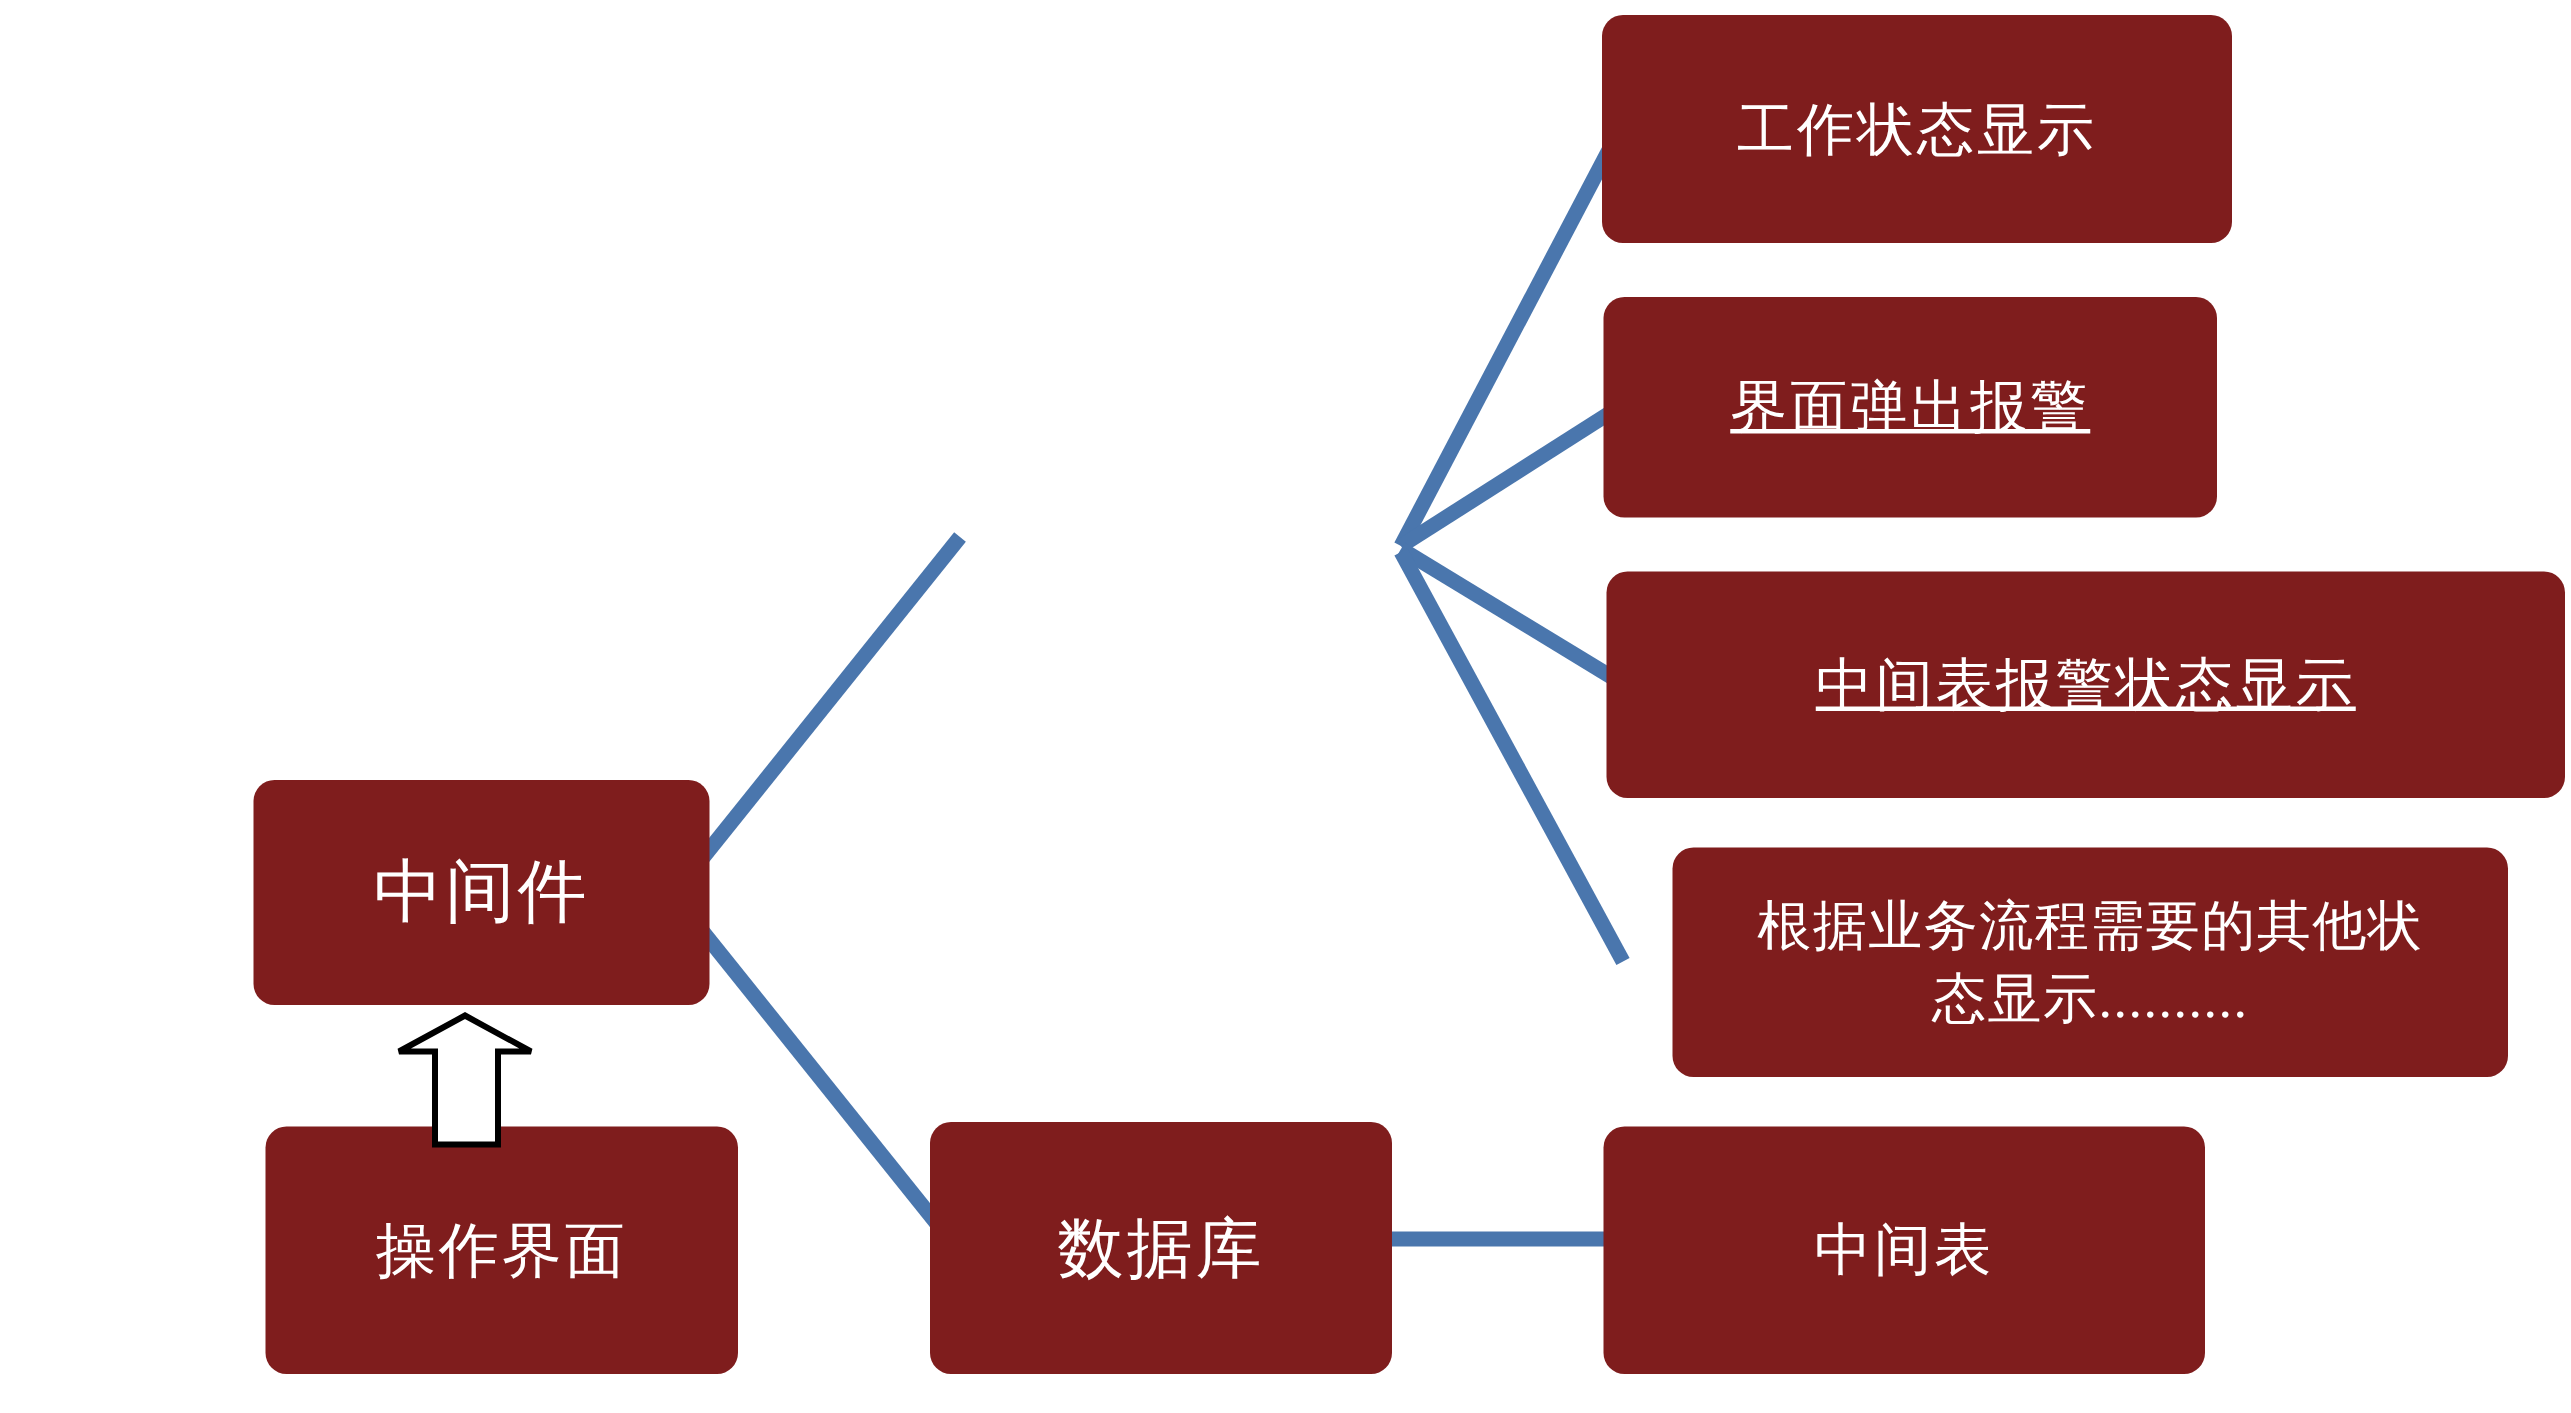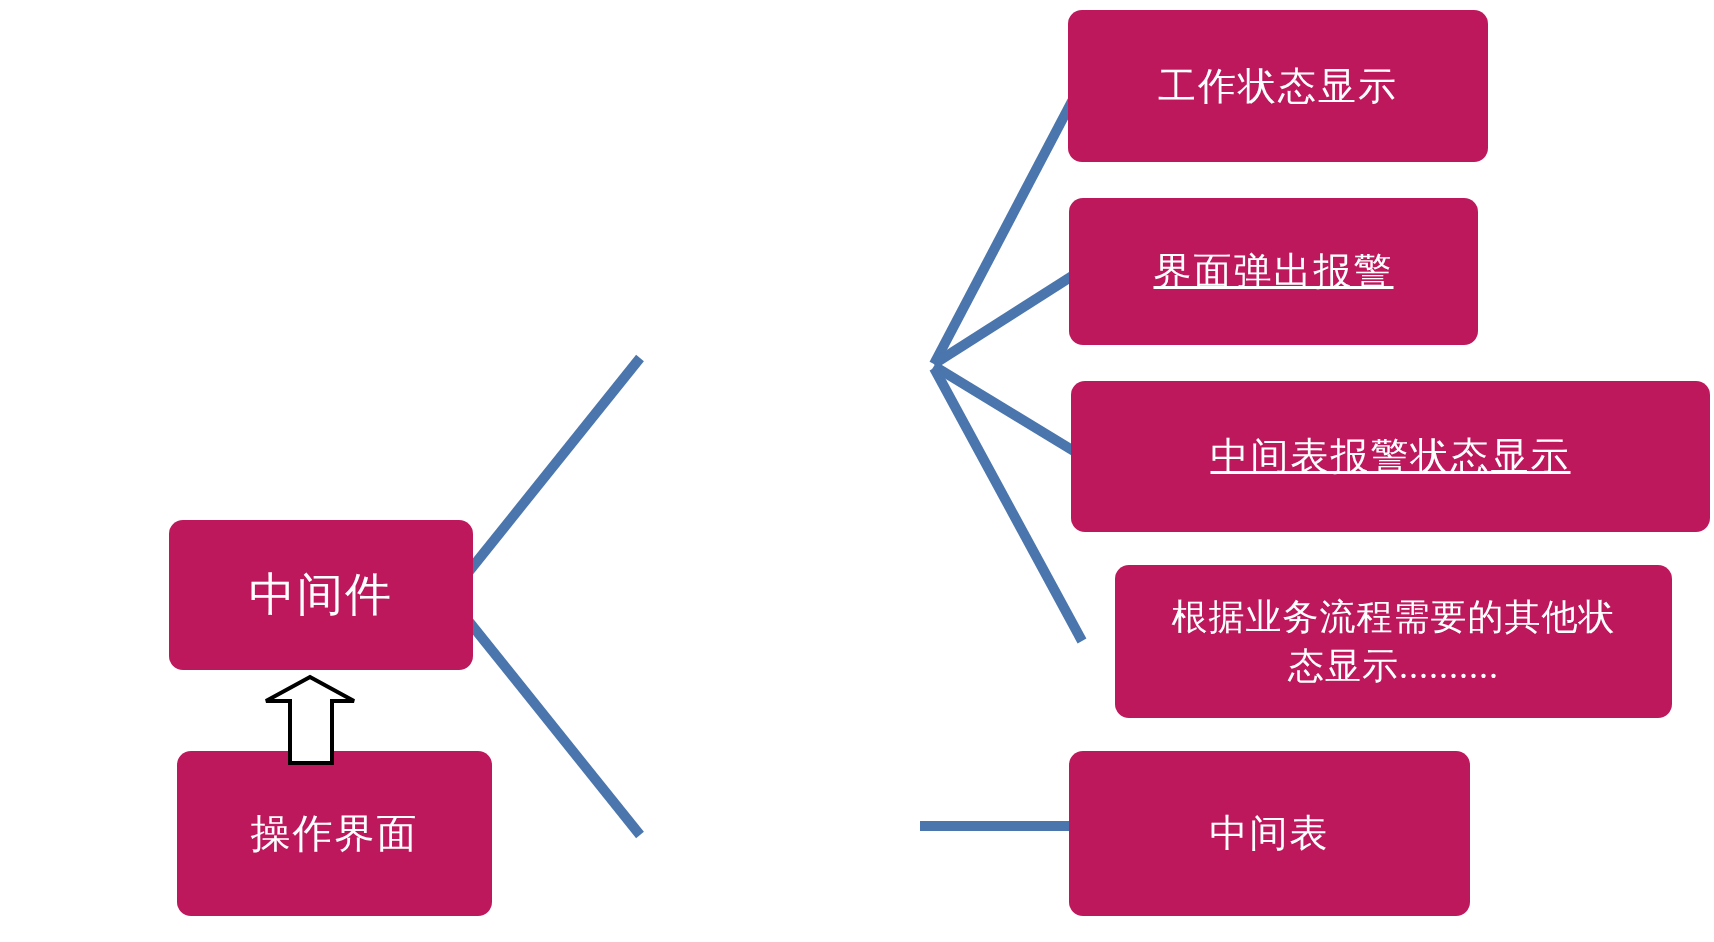--- a/index.html
+++ b/index.html
@@ -24,21 +24,21 @@
   .arrow-layer {
     position: absolute;
     left: 0; top: 0;
     width: 1714px; height: 942px;
     z-index: 2;
     pointer-events: none;
   }
   .node {
     position: absolute;
     z-index: 1;
-    background: #be185d;
+    background: #7f1d1d;
     border-radius: 14px;
     color: #ffffff;
     display: flex;
     align-items: center;
     justify-content: center;
     text-align: center;
     box-sizing: border-box;
     letter-spacing: 2px;
   }
   .node-middleware   { left: 169px;  top: 520px; width: 304px; height: 150px; font-size: 46px; }
@@ -69,20 +69,23 @@
 
   <div class="node node-middleware">
     <span>中间件</span>
   </div>
 
   <div class="node node-init">
     <span>操作界面</span>
   </div>
 
 
+  <div class="node node-db">
+    <span>数据库</span>
+  </div>
 
   <div class="node node-work-status">
     <span>工作状态显示</span>
   </div>
 
   <div class="node node-popup-alarm">
     <span>界面弹出报警</span>
   </div>
 
   <div class="node node-mid-alarm">

